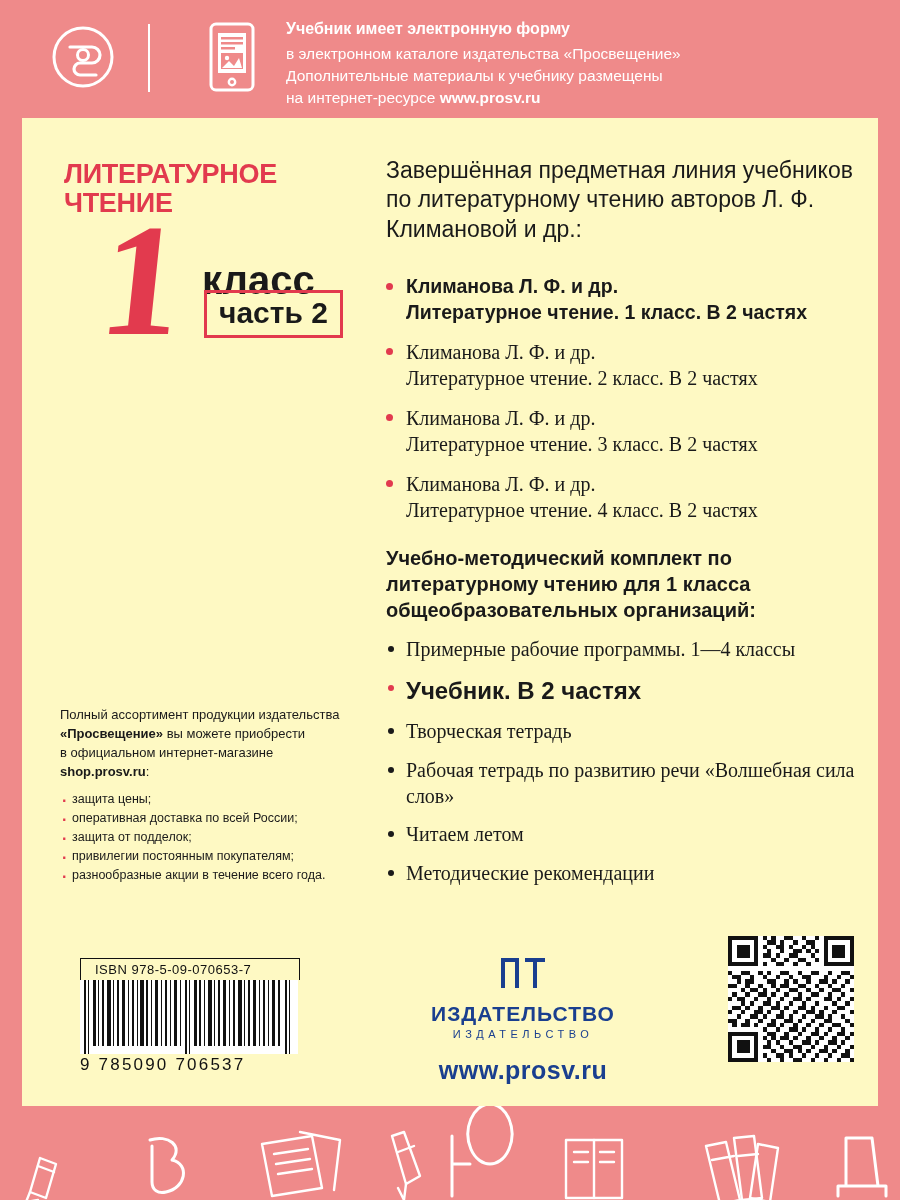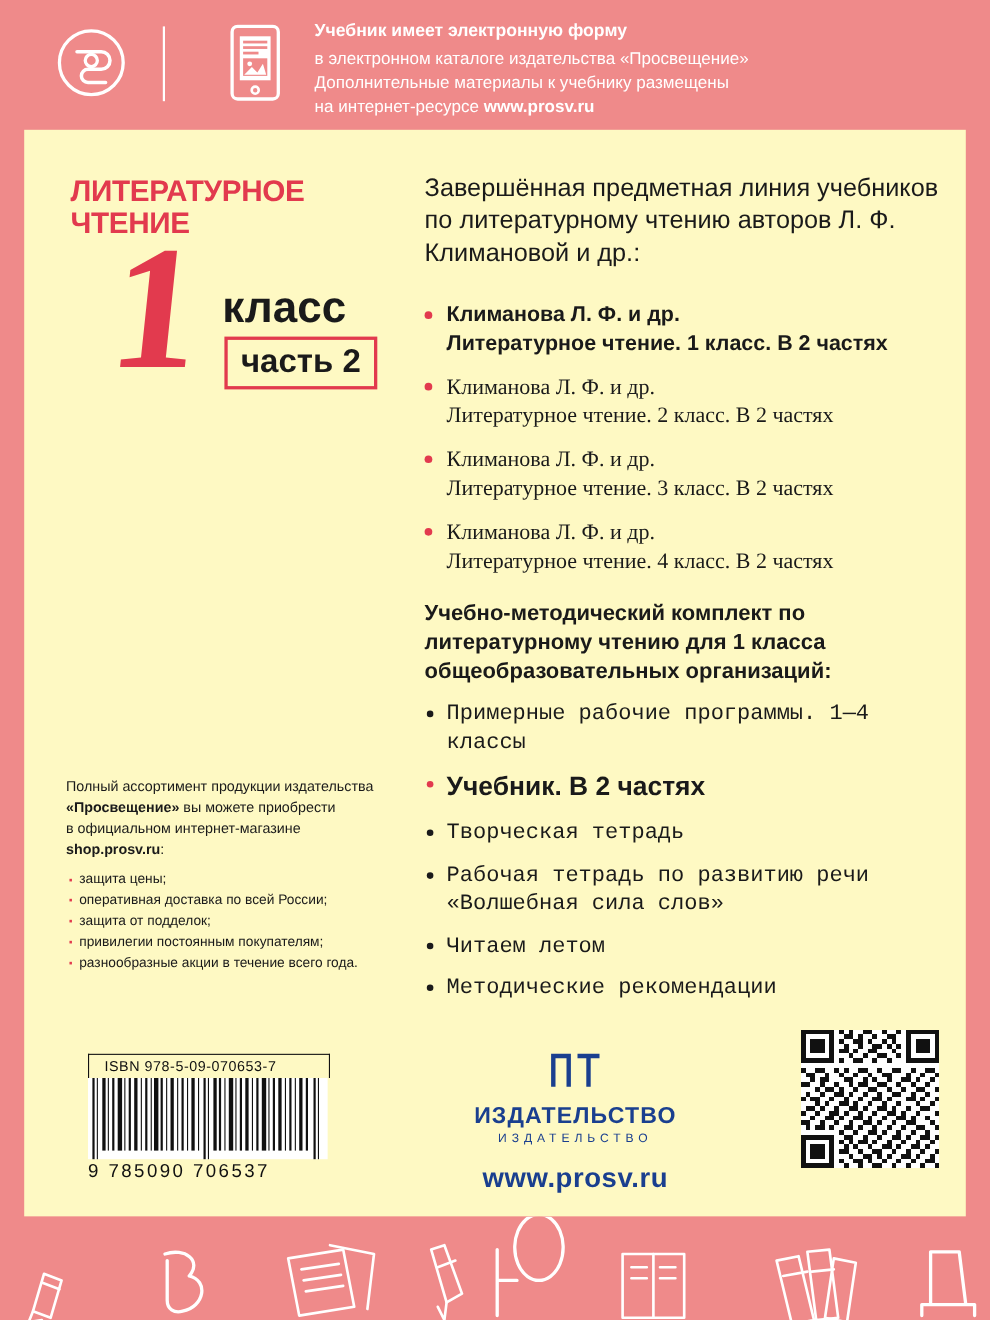--- a/index.html
+++ b/index.html
@@ -93,21 +93,21 @@
   }
   .klass {
     position: absolute;
     left: 180px; top: 140px;
     color: #1a1a1a;
     font-size: 40px;
     font-weight: bold;
   }
   .chast-box {
     position: absolute;
-    left: 182px; top: 188px;
+    left: 182px; top: 172px;
     border: 3px solid #e23a4e;
     padding: 3px 12px 5px 12px;
     color: #1a1a1a;
     font-size: 30px;
     font-weight: bold;
   }
 
   
   .assort {
     position: absolute;
@@ -190,21 +190,21 @@
     margin: 0; padding: 0;
     list-style: none;
   }
   ul.umk li {
     position: relative;
     padding-left: 20px;
     margin-bottom: 13px;
     font-size: 20px;
     line-height: 1.28;
     color: #1a1a1a;
-    font-family: Liberation Mono, monospace;
+    font-family: Liberation Serif, serif;
   }
   ul.umk li .bullet {
     position: absolute;
     left: 2px; top: 9px;
     width: 6px; height: 6px;
     border-radius: 50%;
     background: #1a1a1a;
   }
   ul.umk li.bold {
     font-family: "Liberation Sans", sans-serif;

